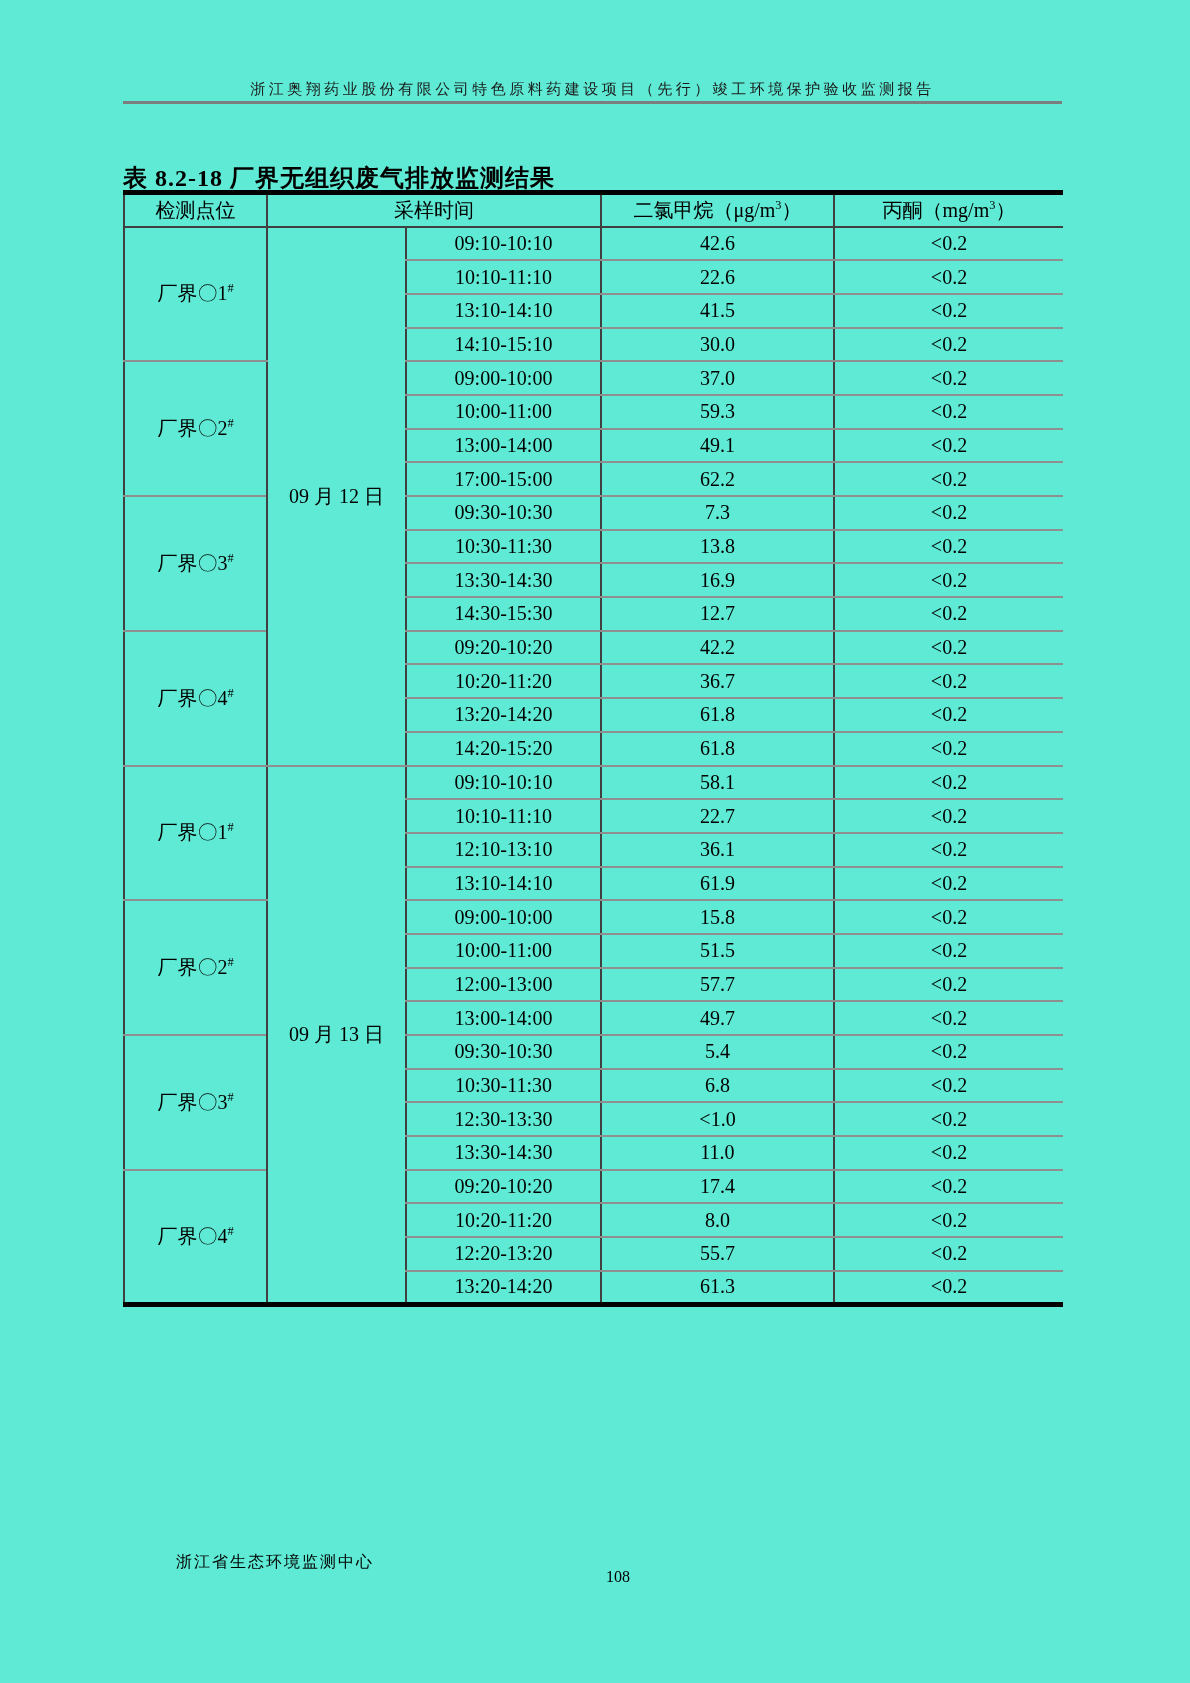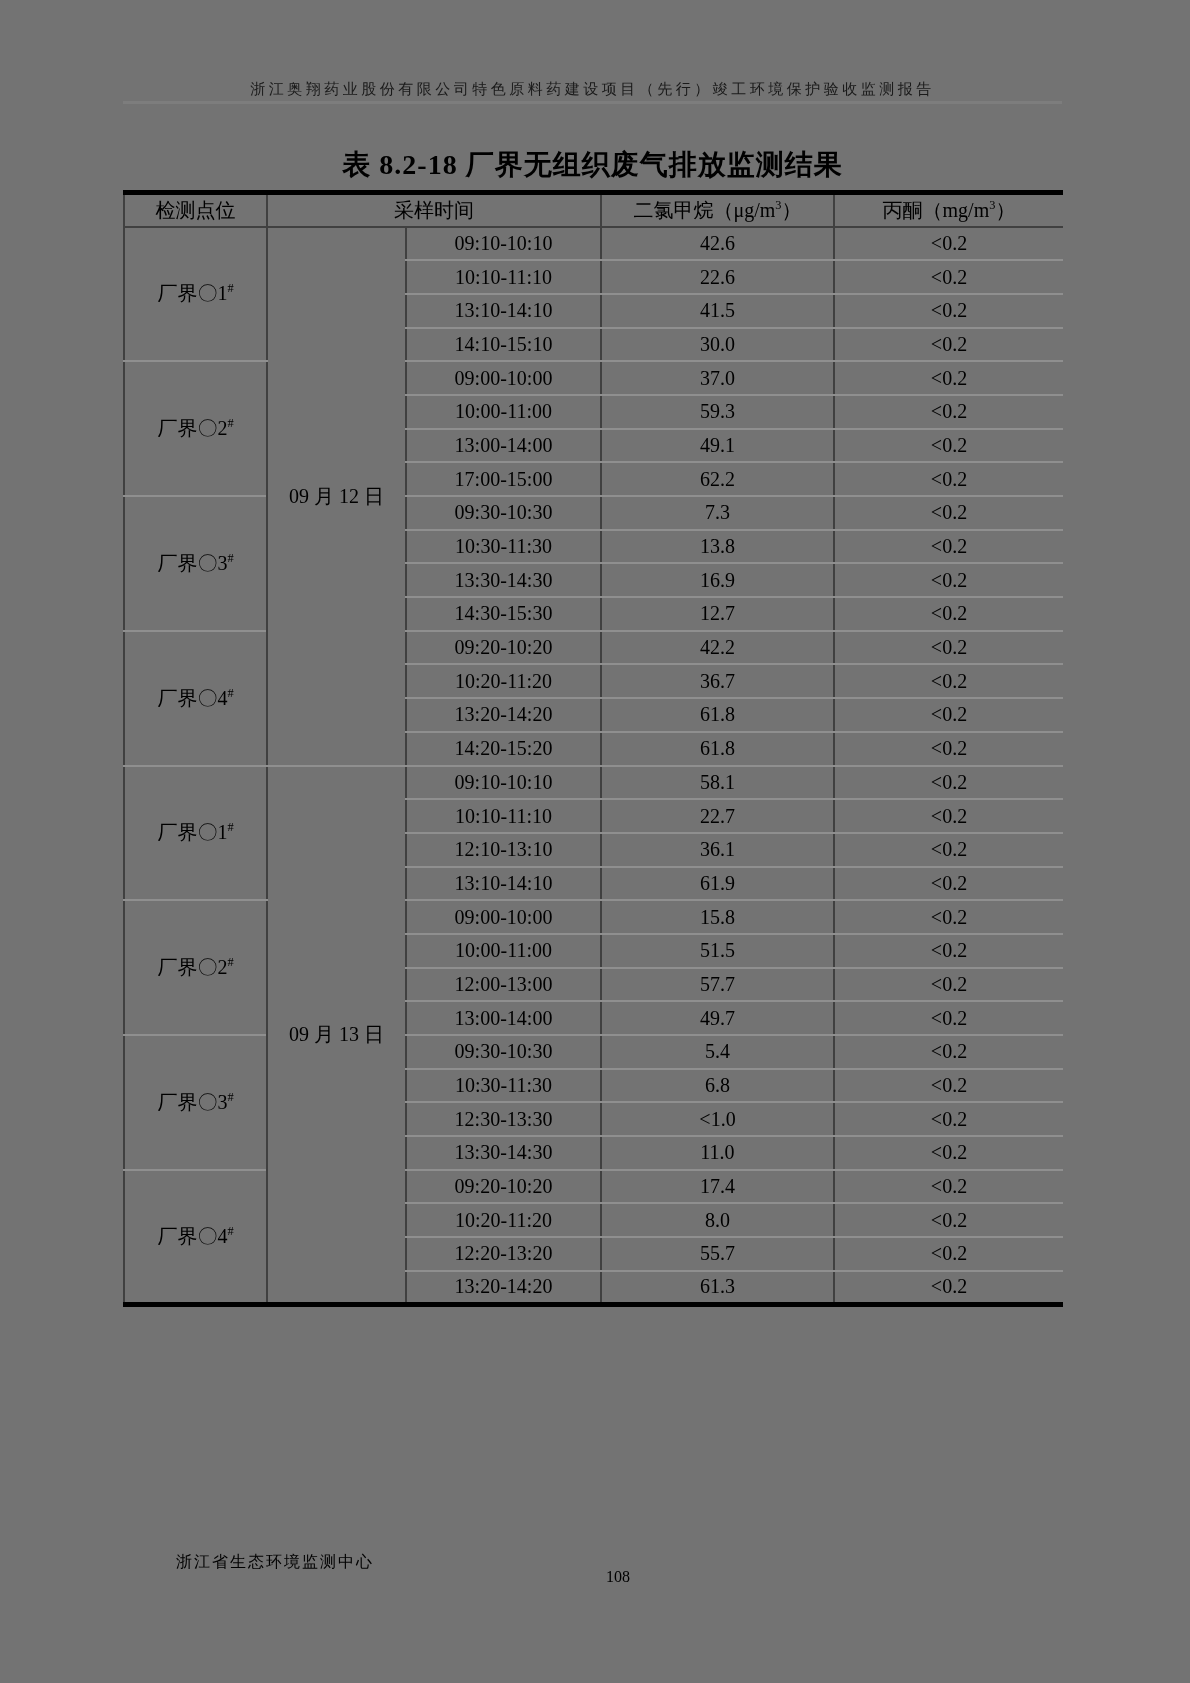--- a/index.html
+++ b/index.html
@@ -1,20 +1,20 @@
 <!DOCTYPE html>
 <html><head>
 <meta charset="utf-8">
 <style>
   html, body { margin: 0; padding: 0; background: #e8e8e8; }
   .page {
     position: relative;
     width: 1190px;
     height: 1683px;
-    background: #737373;
+    background: #5eead4;
     margin: 0 auto;
     font-family: "Liberation Serif", "DejaVu Serif", serif;
     color: #000;
     overflow: hidden;
   }
   .page-header {
     position: absolute;
     top: 80px;
     left: 123px;
     width: 939px;
@@ -27,25 +27,24 @@
   .header-rule {
     position: absolute;
     top: 101px;
     left: 123px;
     width: 939px;
     height: 3px;
     background: #7d7d7d;
   }
   .doc-title {
     position: absolute;
-    top: 146px;
+    top: 162px;
     left: 123px;
     width: 939px;
-    text-align: center;
-    font-size: 28px;
+    font-size: 24px;
     font-weight: bold;
     letter-spacing: 1px;
   }
   table.monitor {
     position: absolute;
     top: 190px;
     left: 123px;
     width: 939px;
     border-collapse: collapse;
     table-layout: fixed;

